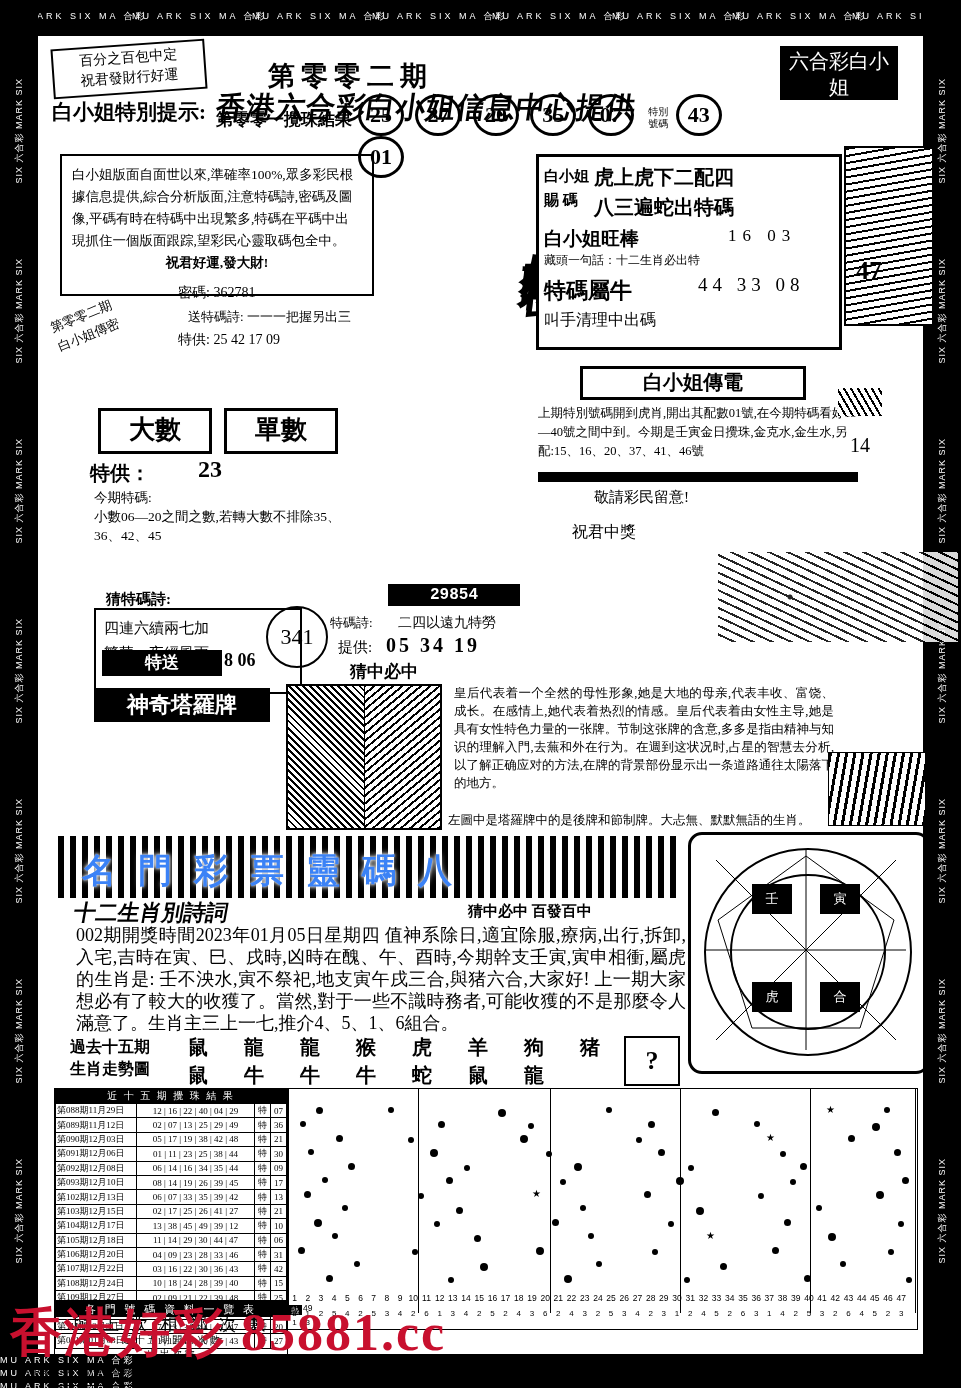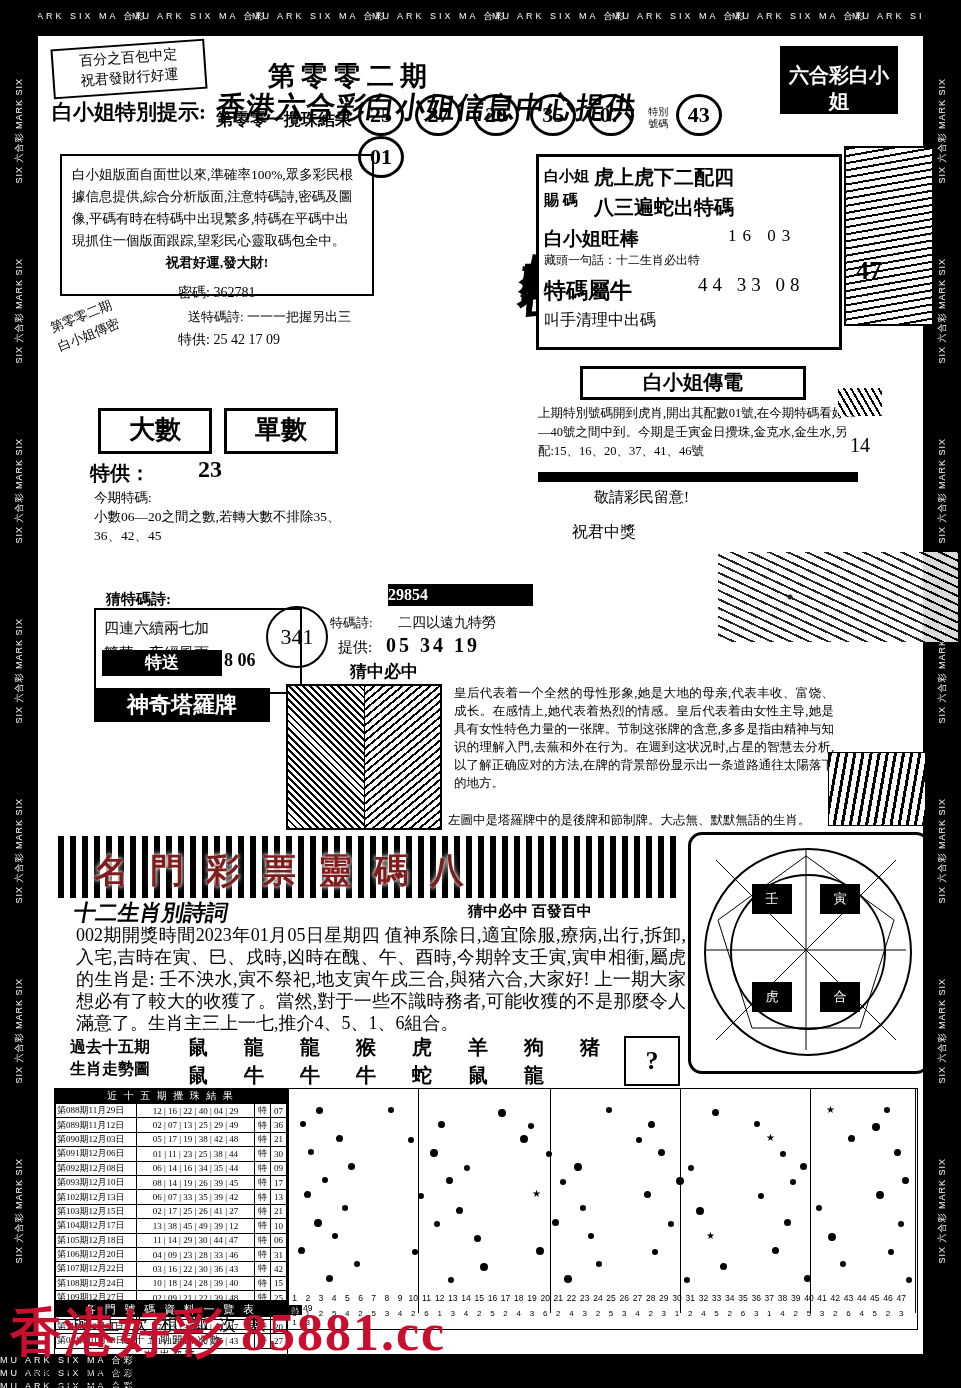--- a/index.html
+++ b/index.html
@@ -25,21 +25,21 @@
   .box{border:2px solid #000;background:#fff;}
 
   
   #issue-title{left:230px;top:22px;width:460px;font-size:27px;font-weight:bold;letter-spacing:6px;
     font-family:"Liberation Serif",serif;}
   #main-title{left:178px;top:52px;width:560px;font-size:29px;font-weight:bold;letter-spacing:1px;
     font-family:"Liberation Serif",serif;transform:skewX(-8deg);}
   #wish-box{left:14px;top:8px;width:150px;height:44px;border:2px solid #000;transform:rotate(-4deg);
     font-size:14px;line-height:20px;text-align:center;padding-top:2px;font-family:"Liberation Serif",serif;}
   #logo-box{left:742px;top:10px;width:118px;height:52px;background:#000;color:#fff;font-size:20px;
-    font-weight:bold;text-align:center;line-height:26px;padding-top:16px;font-family:"Liberation Serif",serif;}
+    font-weight:normal;text-align:center;line-height:26px;padding-top:2px;font-family:"Liberation Serif",serif;}
 
   #tip-label{left:14px;top:62px;font-size:21px;font-weight:bold;font-family:"Liberation Serif",serif;}
   #result-label{left:178px;top:72px;font-size:17px;font-weight:bold;font-family:"Liberation Serif",serif;}
   #balls{left:320px;top:58px;width:400px;height:40px;}
   .ball{display:inline-block;width:40px;height:36px;border:3px solid #000;border-radius:50%;
     font-size:22px;font-weight:bold;text-align:center;line-height:36px;margin-right:7px;
     font-family:"Liberation Serif",serif;}
   .ballsep{display:inline-block;font-size:10px;width:26px;text-align:center;vertical-align:middle;line-height:12px;}
 
   
@@ -69,22 +69,22 @@
 
   
   #guess-title{left:68px;top:554px;font-size:15px;font-weight:bold;font-family:"Liberation Serif",serif;}
   #guess-box{left:56px;top:572px;width:188px;height:70px;border:2px solid #000;padding:6px 8px;
     font-size:15px;line-height:25px;font-family:"Liberation Serif",serif;}
   #send-box{left:64px;top:614px;width:120px;height:26px;background:#000;color:#fff;font-size:17px;
     font-weight:bold;text-align:center;line-height:26px;font-family:"Liberation Serif",serif;}
   #send-num{left:186px;top:614px;font-size:18px;font-weight:bold;font-family:"Liberation Serif",serif;}
 
   
-  #code29854{left:350px;top:548px;width:145px;height:22px;background:#000;color:#fff;
-    font-size:16px;font-weight:bold;line-height:22px;font-family:Liberation Serif, serif;}
+  #code29854{left:350px;top:548px;width:132px;height:22px;background:#000;color:#fff;text-align:center;
+    font-size:16px;font-weight:bold;line-height:22px;font-family:Liberation Mono, monospace;}
   #sp-poem-label{left:292px;top:578px;font-size:13px;font-family:"Liberation Serif",serif;}
   #sp-poem-text{left:360px;top:578px;font-size:14px;font-family:"Liberation Serif",serif;}
   #provide-label{left:300px;top:602px;font-size:15px;font-family:"Liberation Serif",serif;}
   #provide-nums{left:348px;top:598px;font-size:20px;font-weight:bold;letter-spacing:3px;font-family:"Liberation Serif",serif;}
   #guess-hit{left:312px;top:624px;font-size:17px;font-weight:bold;font-family:"Liberation Serif",serif;}
   #stamp{left:228px;top:570px;width:58px;height:58px;border:2px solid #000;border-radius:50%;
     text-align:center;line-height:58px;font-size:22px;font-family:"Liberation Serif",serif;}
 
   
   #tarot-title{left:56px;top:652px;width:176px;height:34px;background:#000;color:#fff;text-align:center;
@@ -124,21 +124,21 @@
   #snake-num{left:812px;top:398px;font-size:20px;font-family:"Liberation Serif",serif;}
   #snake-img{left:680px;top:516px;width:240px;height:90px;
     background:radial-gradient(circle at 30% 50%,#000 0 2px,transparent 3px),
                repeating-linear-gradient(25deg,#fff 0 6px,#000 6px 8px);opacity:.85;}
   #horse-img{left:800px;top:352px;width:44px;height:28px;
     background:repeating-linear-gradient(60deg,#000 0 2px,#fff 2px 6px);}
 
   
   #mid-banner{left:20px;top:800px;width:620px;height:62px;
     background:repeating-linear-gradient(90deg,#000 0 6px,#fff 6px 12px);}
-  #mid-banner-txt{left:56px;top:812px;width:600px;font-size:34px;font-weight:bold;color:#7f1d1d;
+  #mid-banner-txt{left:44px;top:812px;width:600px;font-size:34px;font-weight:bold;color:#3b82f6;
     letter-spacing:22px;font-family:Liberation Sans, sans-serif;text-shadow:0 0 3px #fff,0 0 6px #fff;}
   #mid-sub{left:36px;top:862px;font-size:22px;font-weight:bold;font-family:"Liberation Serif",serif;
     transform:skewX(-10deg);}
   #mid-sub2{left:430px;top:866px;font-size:15px;font-weight:bold;font-family:"Liberation Serif",serif;}
 
   #para{left:38px;top:888px;width:610px;font-size:18px;line-height:22px;text-align:justify;
     font-family:"Liberation Serif",serif;}
 
   
   #zodiac-label{left:32px;top:1000px;width:110px;font-size:16px;font-weight:bold;line-height:22px;

